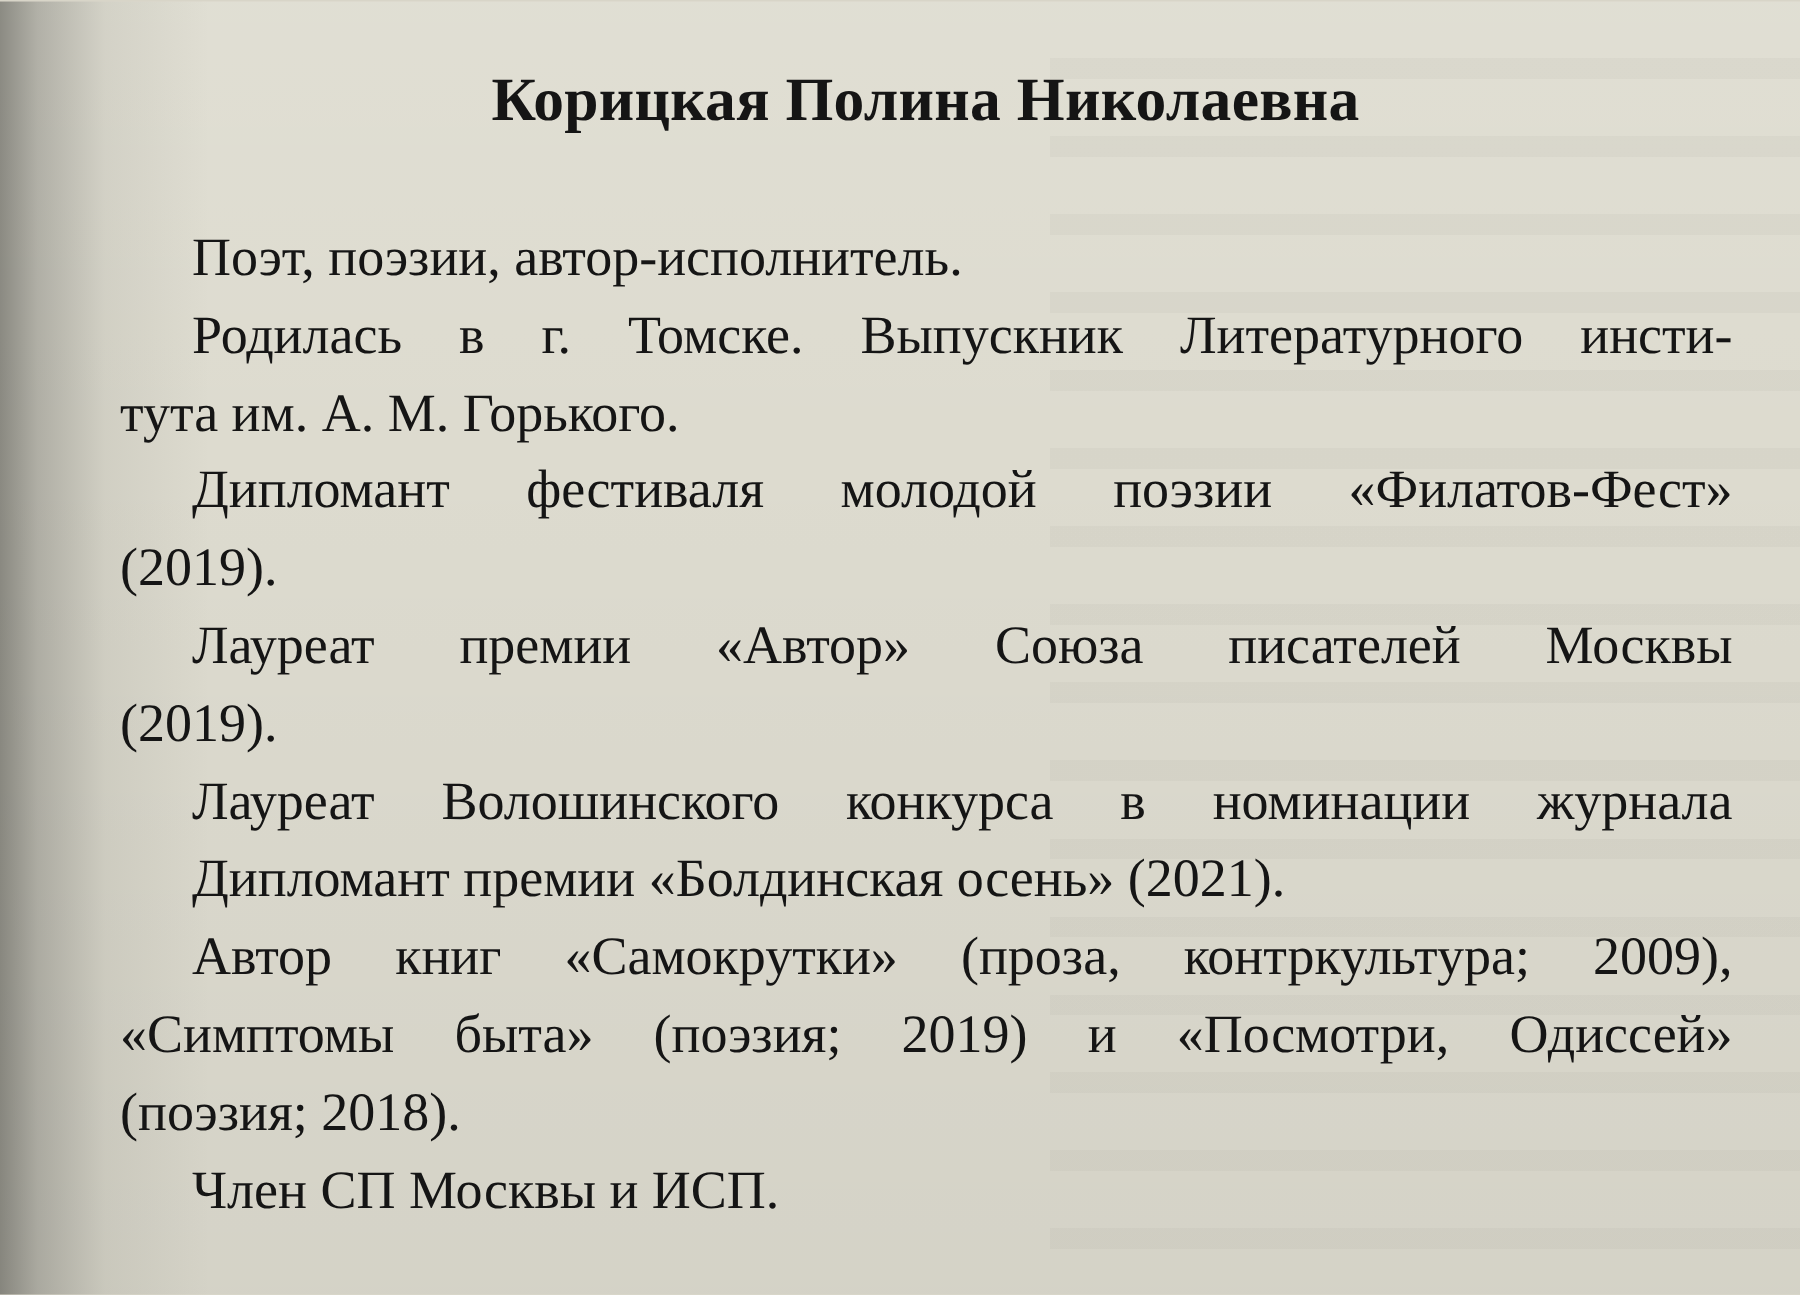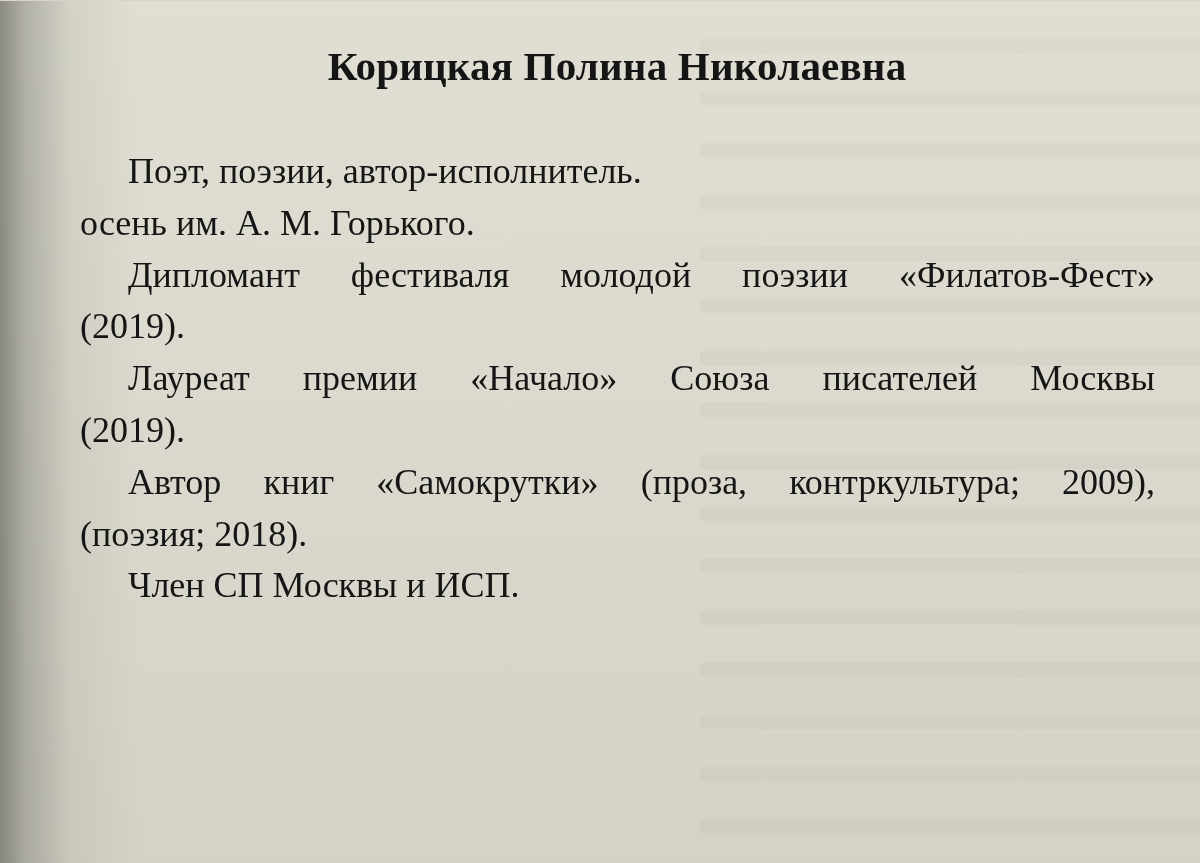--- a/index.html
+++ b/index.html
@@ -77,39 +77,45 @@
 
   <h1 class="title">Корицкая Полина Николаевна</h1>
 
   <div class="body-text">
 
     <p class="para">
       <span class="line">Поэт, поэзии, автор-исполнитель.</span>
     </p>
 
     <p class="para">
-      <span class="line cont">осень им. А. М. Горького.</span>
+      <span class="line justify">Родилась в г. Томске. Выпускник Литературного инсти-</span>
+      <span class="line cont">тута им. А. М. Горького.</span>
     </p>
 
     <p class="para">
       <span class="line justify">Дипломант фестиваля молодой поэзии «Филатов-Фест»</span>
       <span class="line cont">(2019).</span>
     </p>
 
     <p class="para">
-      <span class="line justify">Лауреат премии «Начало» Союза писателей Москвы</span>
+      <span class="line justify">Лауреат премии «Автор» Союза писателей Москвы</span>
       <span class="line cont">(2019).</span>
     </p>
 
     <p class="para">
+      <span class="line justify">Лауреат Волошинского конкурса в номинации журнала</span>
     </p>
 
+    <p class="para">
+      <span class="line">Дипломант премии «Болдинская осень» (2021).</span>
+    </p>
 
     <p class="para">
       <span class="line justify">Автор книг «Самокрутки» (проза, контркультура; 2009),</span>
+      <span class="line justify cont">«Симптомы быта» (поэзия; 2019) и «Посмотри, Одиссей»</span>
       <span class="line cont">(поэзия; 2018).</span>
     </p>
 
     <p class="para">
       <span class="line">Член СП Москвы и ИСП.</span>
     </p>
 
   </div>
 </div>
 

